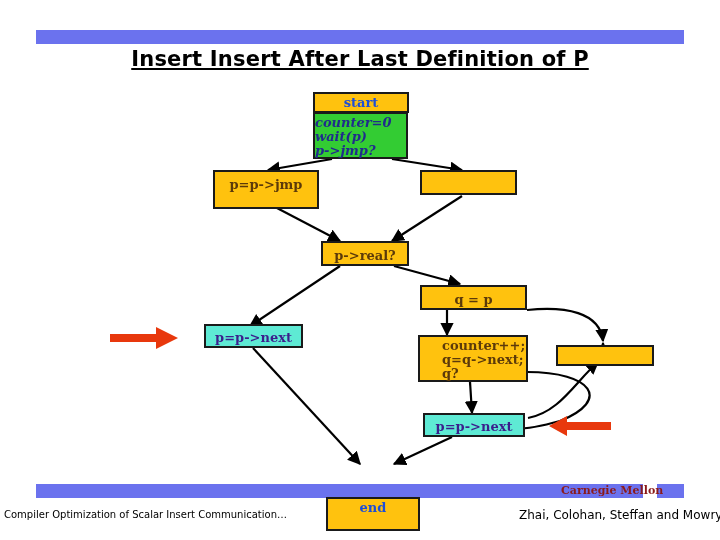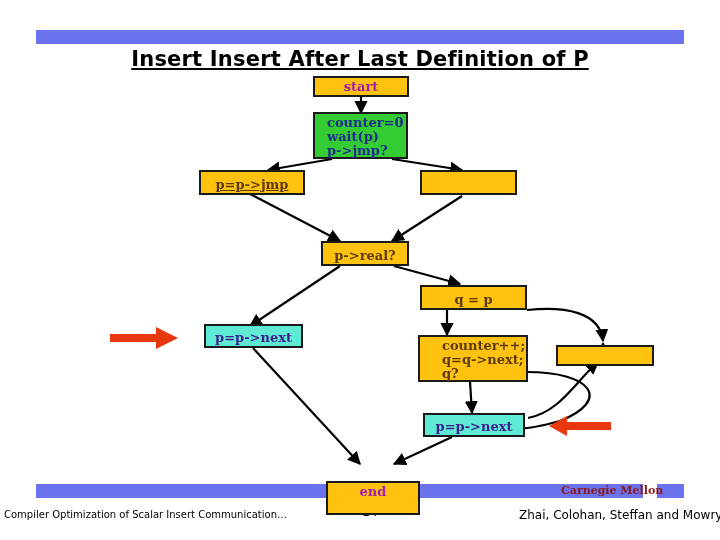--- a/index.html
+++ b/index.html
@@ -48,21 +48,21 @@
     font-family: "DejaVu Serif", serif;
     font-size: 13px;
     font-weight: bold;
     line-height: 14px;
     text-align: center;
     padding: 2px 4px 2px 4px;
     white-space: pre;
     z-index: 5;
   }
   .node.yellow { background: #FFC20E; color: #5C3A0A; }
-  .node.start  { background: #FFC20E; color: #a21caf; }
+  .node.start  { background: #FFC20E; color: #1d4ed8; margin-top: 16px; }
   .node.green  { background: #33CC33; color: #202C8C; text-align: left; }
   .node.purple { background: #5eead4; color: #3B1E8C; }
   .node.left   { text-align: left; }
 
   
   #edges {
     position: absolute;
     left: 0; top: 0;
     width: 720px; height: 540px;
     z-index: 2;
@@ -143,25 +143,25 @@
       <path d="M527,372 C592,372 612,400 560,421 C520,432 505,430 500,424"></path>
     </g>
     <g stroke="#000000" fill="none" stroke-width="2.2" marker-end="url(#ah)">
 
       <path d="M528,418 C560,412 575,382 598,362"></path>
     </g>
   </svg>
 
   <div class="node start" id="n-start" style="left:313px; top:76px; width:96px; height:21px;">start</div>
 
-  <div class="node green" id="n-init" style="left:313px; top:112px; width:95px; height:47px; padding-left:12px;">counter=0
+  <div class="node green" id="n-init" style="left:313px; top:112px; width:95px; height:47px; padding-left:0;font-style:italic;">counter=0
 wait(p)
 p-&gt;jmp?</div>
 
-  <div class="node yellow" id="n-pjmp" style="left:199px; top:170px; width:106px; height:25px; line-height:21px;text-decoration:underline;">p=p-&gt;jmp</div>
+  <div class="node yellow" id="n-pjmp" style="left:213px; top:170px; width:106px; height:39px; line-height:21px;">p=p-&gt;jmp</div>
 
   <div class="node yellow" id="n-empty1" style="left:420px; top:170px; width:97px; height:25px;"></div>
 
   <div class="node yellow" id="n-qassign" style="left:420px; top:285px; width:107px; height:25px; line-height:21px;">q = p</div>
 
   <div class="node yellow" id="n-preal" style="left:321px; top:241px; width:88px; height:25px; line-height:21px;">p-&gt;real?</div>
 
   <div class="node purple" id="n-pnext-left" style="left:204px; top:324px; width:99px; height:24px; line-height:20px;">p=p-&gt;next</div>
 
   <div class="node yellow left" id="n-counterinc" style="left:418px; top:335px; width:110px; height:47px; padding-left:22px;">counter++;

